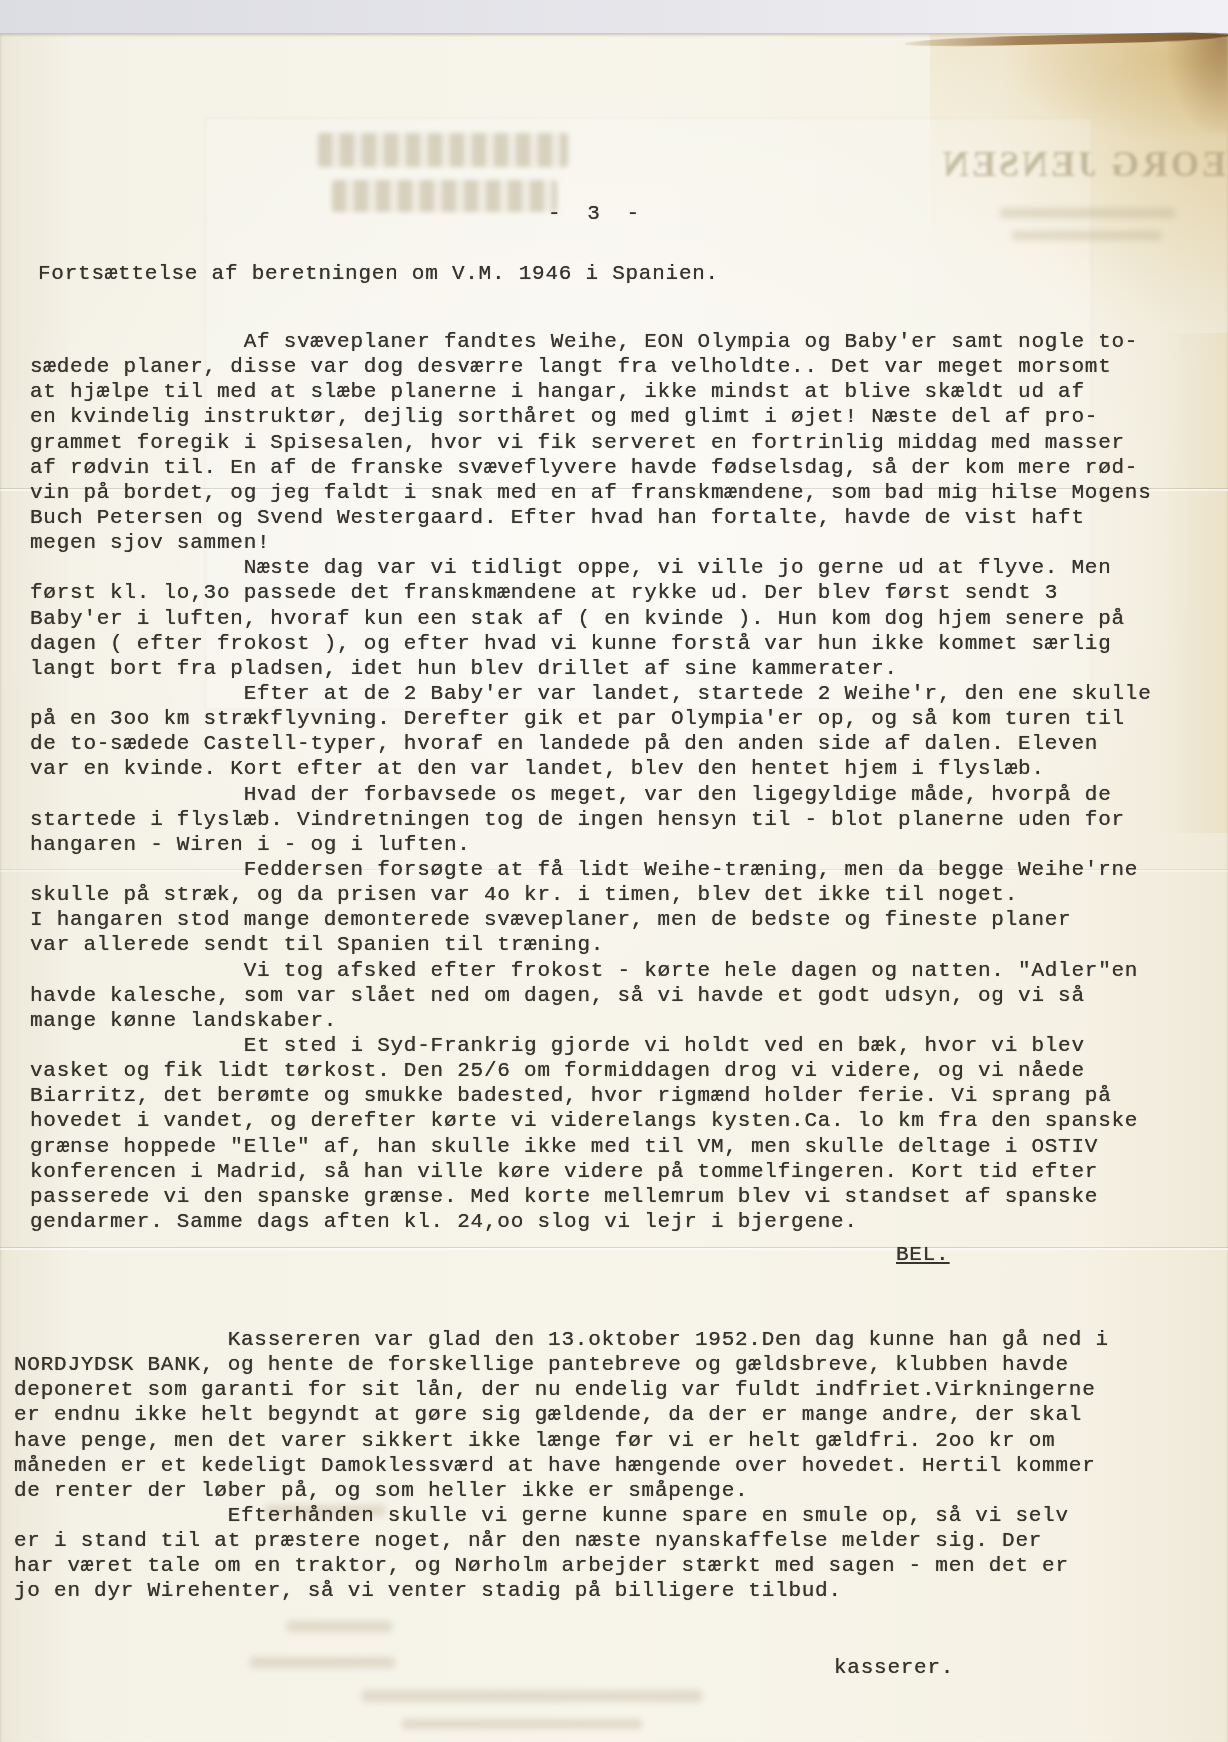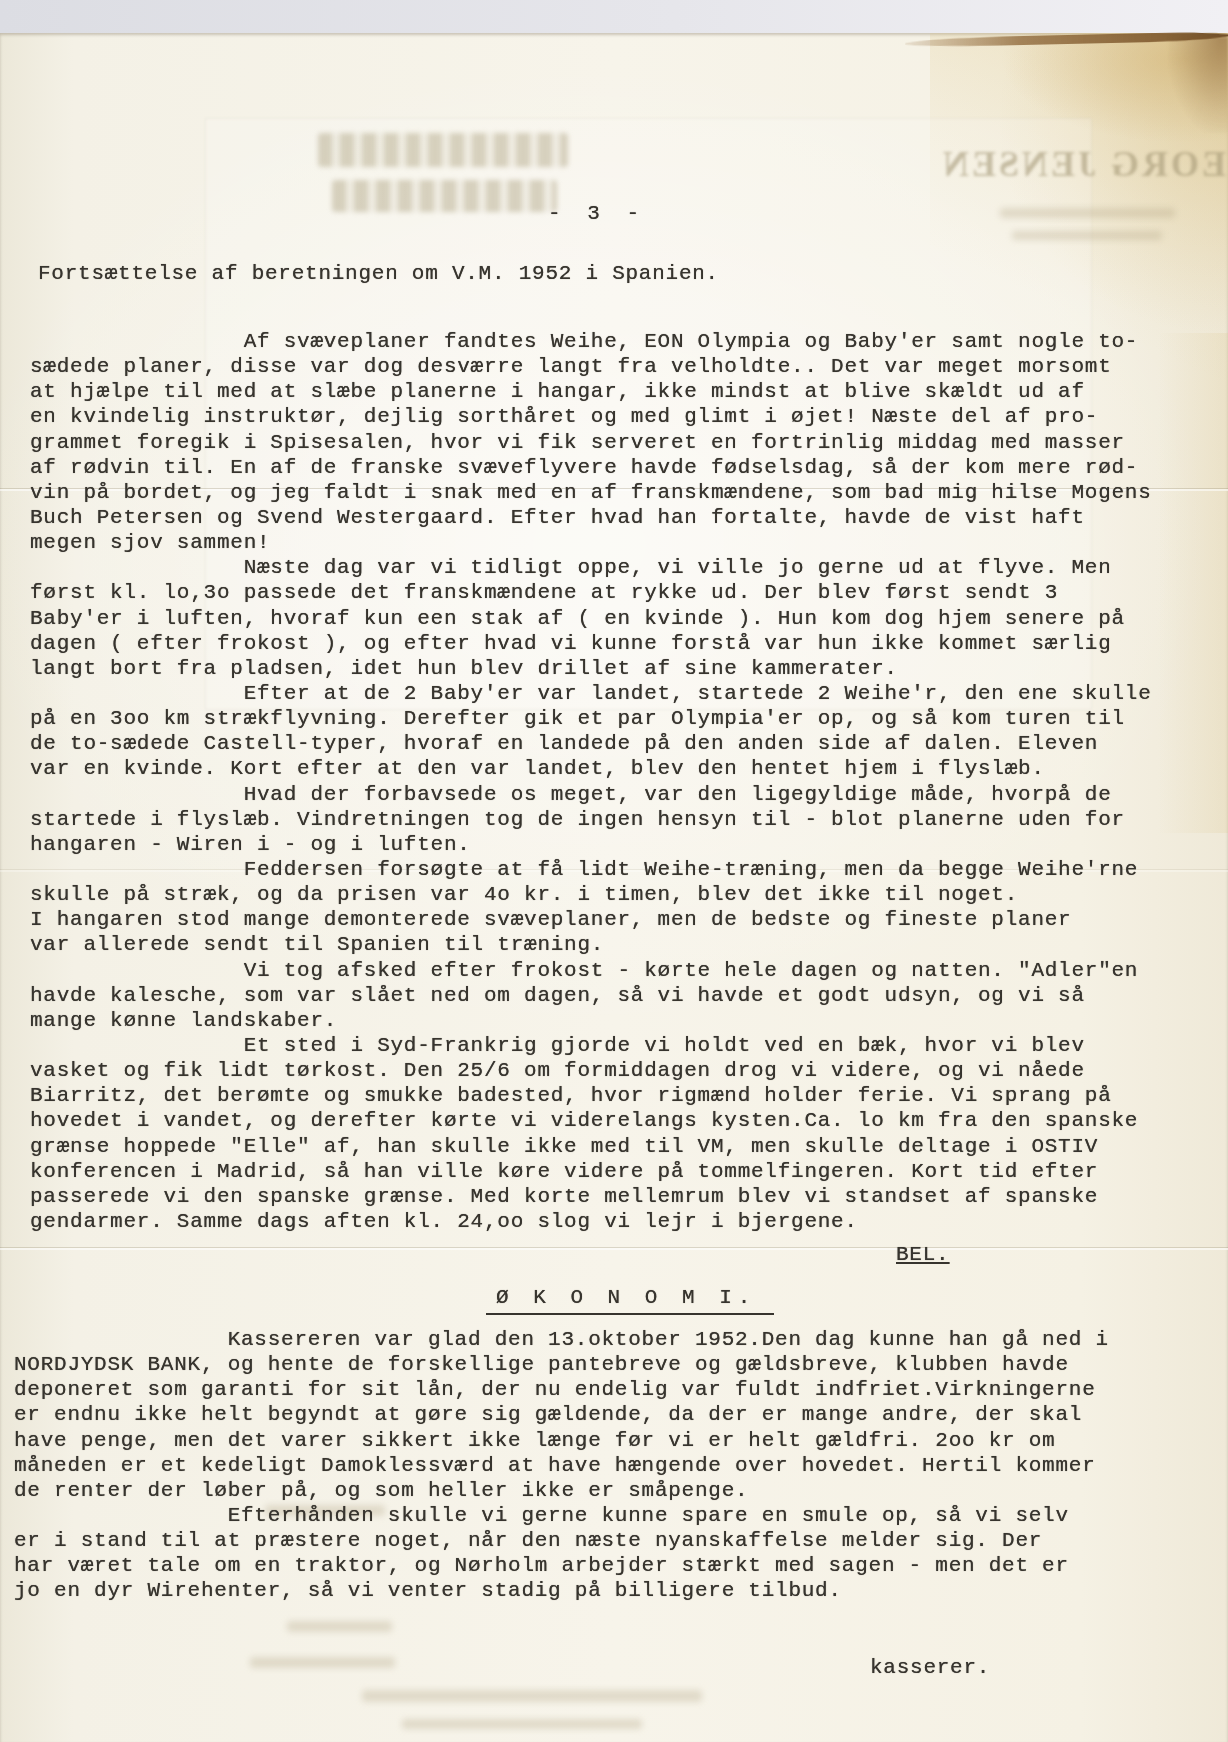--- a/index.html
+++ b/index.html
@@ -118,21 +118,21 @@
       <div class="fold-line"></div>
         <div class="fold-hi"></div>
     </div>
     <div class="fold" style="top:1214px;">
       <div class="fold-line"></div>
         <div class="fold-hi"></div>
     </div>
 
     <div class="type pagenum" style="left:548px;top:168px;">- 3 -</div>
 
-    <div class="type" style="left:38px;top:228px;">Fortsættelse af beretningen om V.M. 1952 i Spanien.</div>
+    <div class="type" style="left:38px;top:228px;">Fortsættelse af beretningen om V.M. 1946 i Spanien.</div>
 
     <div class="type" style="left:30px;top:280px;margin-top:16px;">                Af svæveplaner fandtes Weihe, EON Olympia og Baby'er samt nogle to-
 sædede planer, disse var dog desværre langt fra velholdte.. Det var meget morsomt
 at hjælpe til med at slæbe planerne i hangar, ikke mindst at blive skældt ud af
 en kvindelig instruktør, dejlig sorthåret og med glimt i øjet! Næste del af pro-
 grammet foregik i Spisesalen, hvor vi fik serveret en fortrinlig middag med masser
 af rødvin til. En af de franske svæveflyvere havde fødselsdag, så der kom mere rød-
 vin på bordet, og jeg faldt i snak med en af franskmændene, som bad mig hilse Mogens
 Buch Petersen og Svend Westergaard. Efter hvad han fortalte, havde de vist haft
 megen sjov sammen!
@@ -159,30 +159,29 @@
 vasket og fik lidt tørkost. Den 25/6 om formiddagen drog vi videre, og vi nåede
 Biarritz, det berømte og smukke badested, hvor rigmænd holder ferie. Vi sprang på
 hovedet i vandet, og derefter kørte vi viderelangs kysten.Ca. lo km fra den spanske
 grænse hoppede "Elle" af, han skulle ikke med til VM, men skulle deltage i OSTIV
 konferencen i Madrid, så han ville køre videre på tommelfingeren. Kort tid efter
 passerede vi den spanske grænse. Med korte mellemrum blev vi standset af spanske
 gendarmer. Samme dags aften kl. 24,oo slog vi lejr i bjergene.</div>
 
     <div class="type" style="left:896px;top:1209px;text-decoration:underline;">BEL.</div>
 
-    <div class="type heading" style="left:486px;top:1252px;">Ø K O N O M I.</div>
 
     <div class="type" style="left:14px;top:1294px;">                Kassereren var glad den 13.oktober 1952.Den dag kunne han gå ned i
 NORDJYDSK BANK, og hente de forskellige pantebreve og gældsbreve, klubben havde
 deponeret som garanti for sit lån, der nu endelig var fuldt indfriet.Virkningerne
 er endnu ikke helt begyndt at gøre sig gældende, da der er mange andre, der skal
 have penge, men det varer sikkert ikke længe før vi er helt gældfri. 2oo kr om
 måneden er et kedeligt Damoklessværd at have hængende over hovedet. Hertil kommer
 de renter der løber på, og som heller ikke er småpenge.
                 Efterhånden skulle vi gerne kunne spare en smule op, så vi selv
 er i stand til at præstere noget, når den næste nyanskaffelse melder sig. Der
 har været tale om en traktor, og Nørholm arbejder stærkt med sagen - men det er
 jo en dyr Wirehenter, så vi venter stadig på billigere tilbud.</div>
 
-    <div class="type" style="left:870px;top:1622px;">kasserer.</div>
+    <div class="type" style="left:834px;top:1622px;">kasserer.</div>
 
   </div>
 </div>
 
 </body></html>

